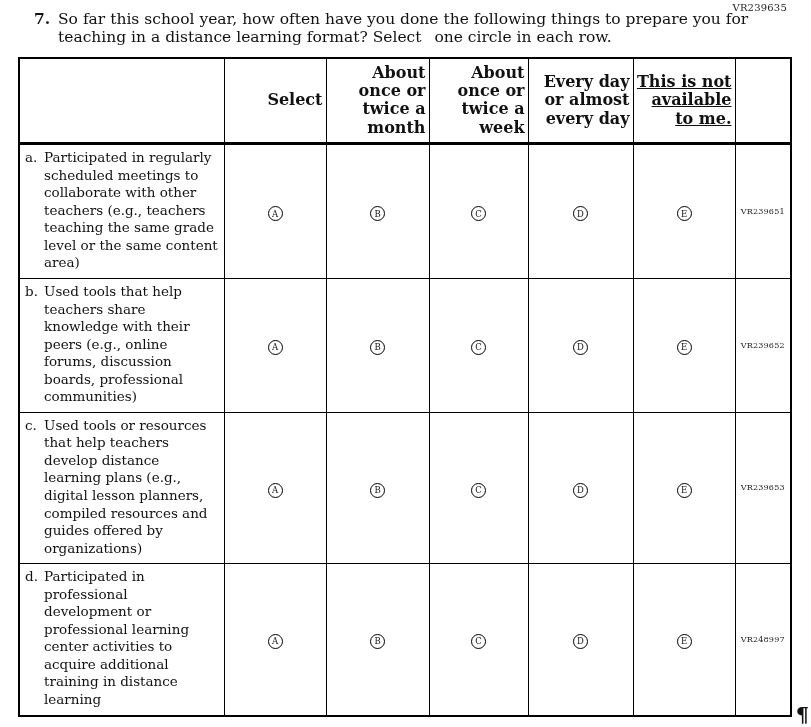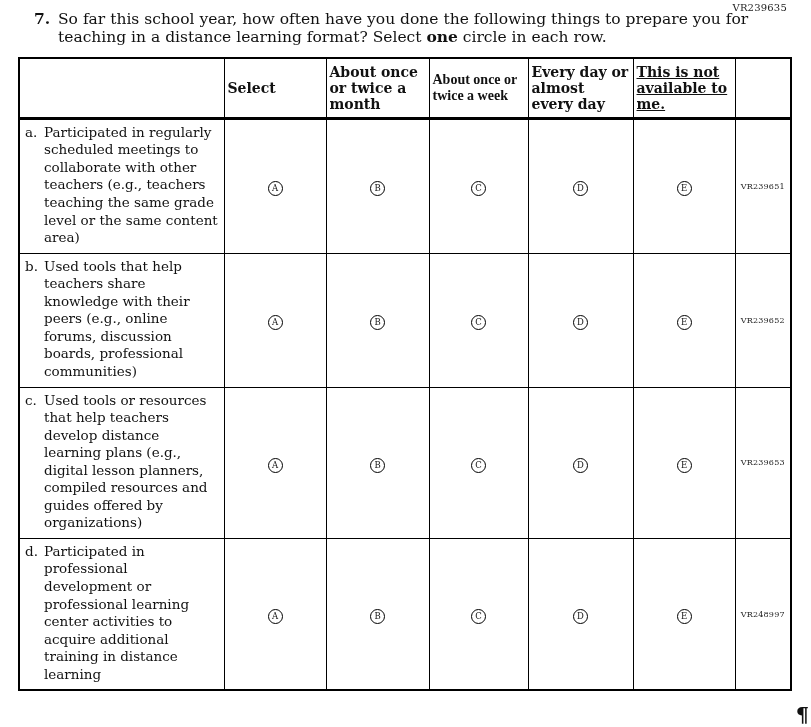--- a/index.html
+++ b/index.html
@@ -19,44 +19,44 @@
   }
 
   .question {
     display: flex; align-items: flex-start;
     margin: 4px 0 10px 16px;
     width: 742px;
     font-size: 15.5px; line-height: 1.18;
   }
   .qnum { font-weight: bold; width: 24px; flex: 0 0 24px; }
   .qtext { flex: 1; }
-  .qtext b { font-weight: bold; }
+  .qtext b { font-weight: normal; margin-left: 8px; }
 
   table.grid {
     border-collapse: collapse;
     table-layout: fixed;
     width: 772px;
   }
   table.grid, table.grid th, table.grid td {
     border: 1.5px solid #000;
   }
   table.grid { border-width: 2px; }
   table.grid thead th { border-bottom: 3px solid #000; }
 
   th.item-col { width: 205px; }
   th.c-never  { width: 102px; }
   th.c-month  { width: 103px; }
-  th.c-week   { width: 99px; font-family: Liberation Serif, serif; }
+  th.c-week   { width: 99px; }
   th.c-day    { width: 105px; }
   th.c-na     { width: 102px; text-decoration: underline; }
   th.vr-col   { width: 56px; }
 
   table.grid th {
-    font-size: 14px; font-weight: bold;
-    text-align: left; vertical-align: middle;
+    font-size: 16px; font-weight: bold;
+    text-align: right; vertical-align: middle;
     line-height: 1.15;
     padding: 5px 3px;
     height: 55px;
   }
 
   td.item {
     vertical-align: top;
     padding: 4px 5px 6px 5px;
     font-size: 13.5px; line-height: 1.3;
   }

